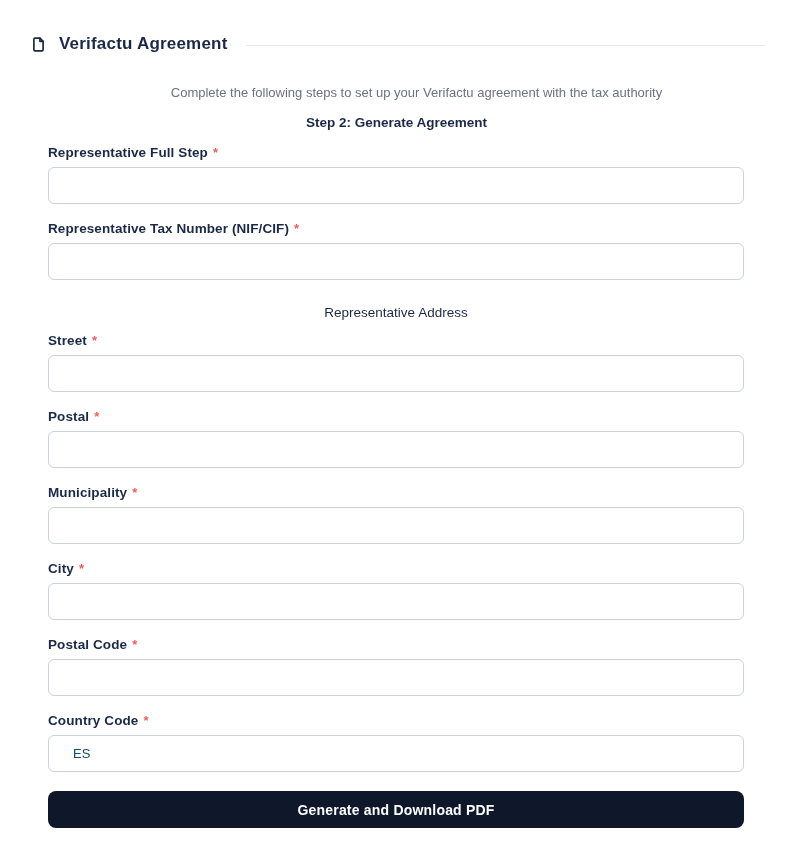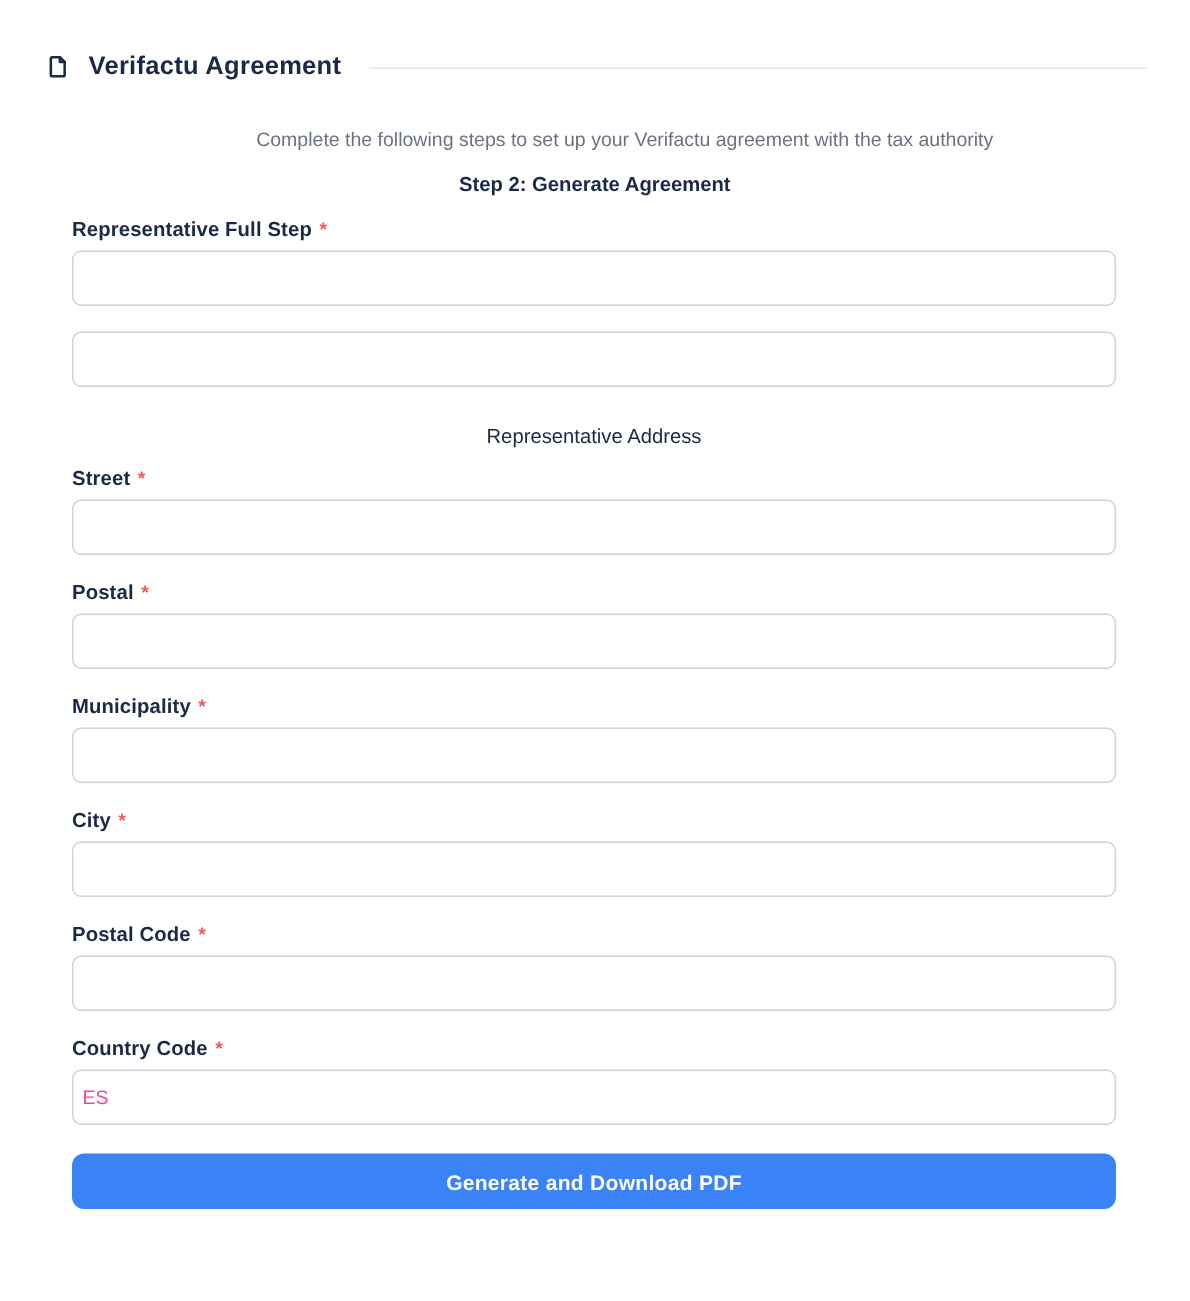--- a/index.html
+++ b/index.html
@@ -80,39 +80,39 @@
     font-size: 13px;
   }
   .text-input {
     width: 100%;
     height: 37px;
     border: 1px solid #ccd3dd;
     border-radius: 6px;
     background: #ffffff;
     font-family: "Liberation Sans", "DejaVu Sans", sans-serif;
     font-size: 13px;
-    color: #ec4899;
-    padding: 0 6px;
+    color: #0c4a6e;
+    padding: 0 24px;
     outline: none;
   }
   .address-heading {
     text-align: center;
     font-size: 13.5px;
     font-weight: 400;
     color: #1b2949;
     margin: 25px 0 13px 0;
   }
   .submit-button {
     display: block;
     width: 100%;
     height: 37px;
     margin-top: 19px;
     border: none;
     border-radius: 8px;
-    background: #3b82f6;
+    background: #0f172a;
     color: #ffffff;
     font-family: "Liberation Sans", "DejaVu Sans", sans-serif;
     font-size: 14px;
     font-weight: 600;
     cursor: pointer;
     letter-spacing: 0.2px;
   }
 </style>
 </head>
 <body>
@@ -134,20 +134,21 @@
   <p class="step-heading">Step 2: Generate Agreement</p>
 
   <form class="form">
 
     <div class="field">
       <label class="field-label"><span>Representative Full Step</span><span class="asterisk">*</span></label>
       <input type="text" class="text-input" value="" style="">
     </div>
 
     <div class="field">
+      <label class="field-label"><span>Representative Tax Number (NIF/CIF)</span><span class="asterisk">*</span></label>
       <input type="text" class="text-input" value="" style="">
     </div>
 
     <h2 class="address-heading">Representative Address</h2>
 
     <div class="field">
       <label class="field-label"><span>Street</span><span class="asterisk">*</span></label>
       <input type="text" class="text-input" value="" style="">
     </div>
 

